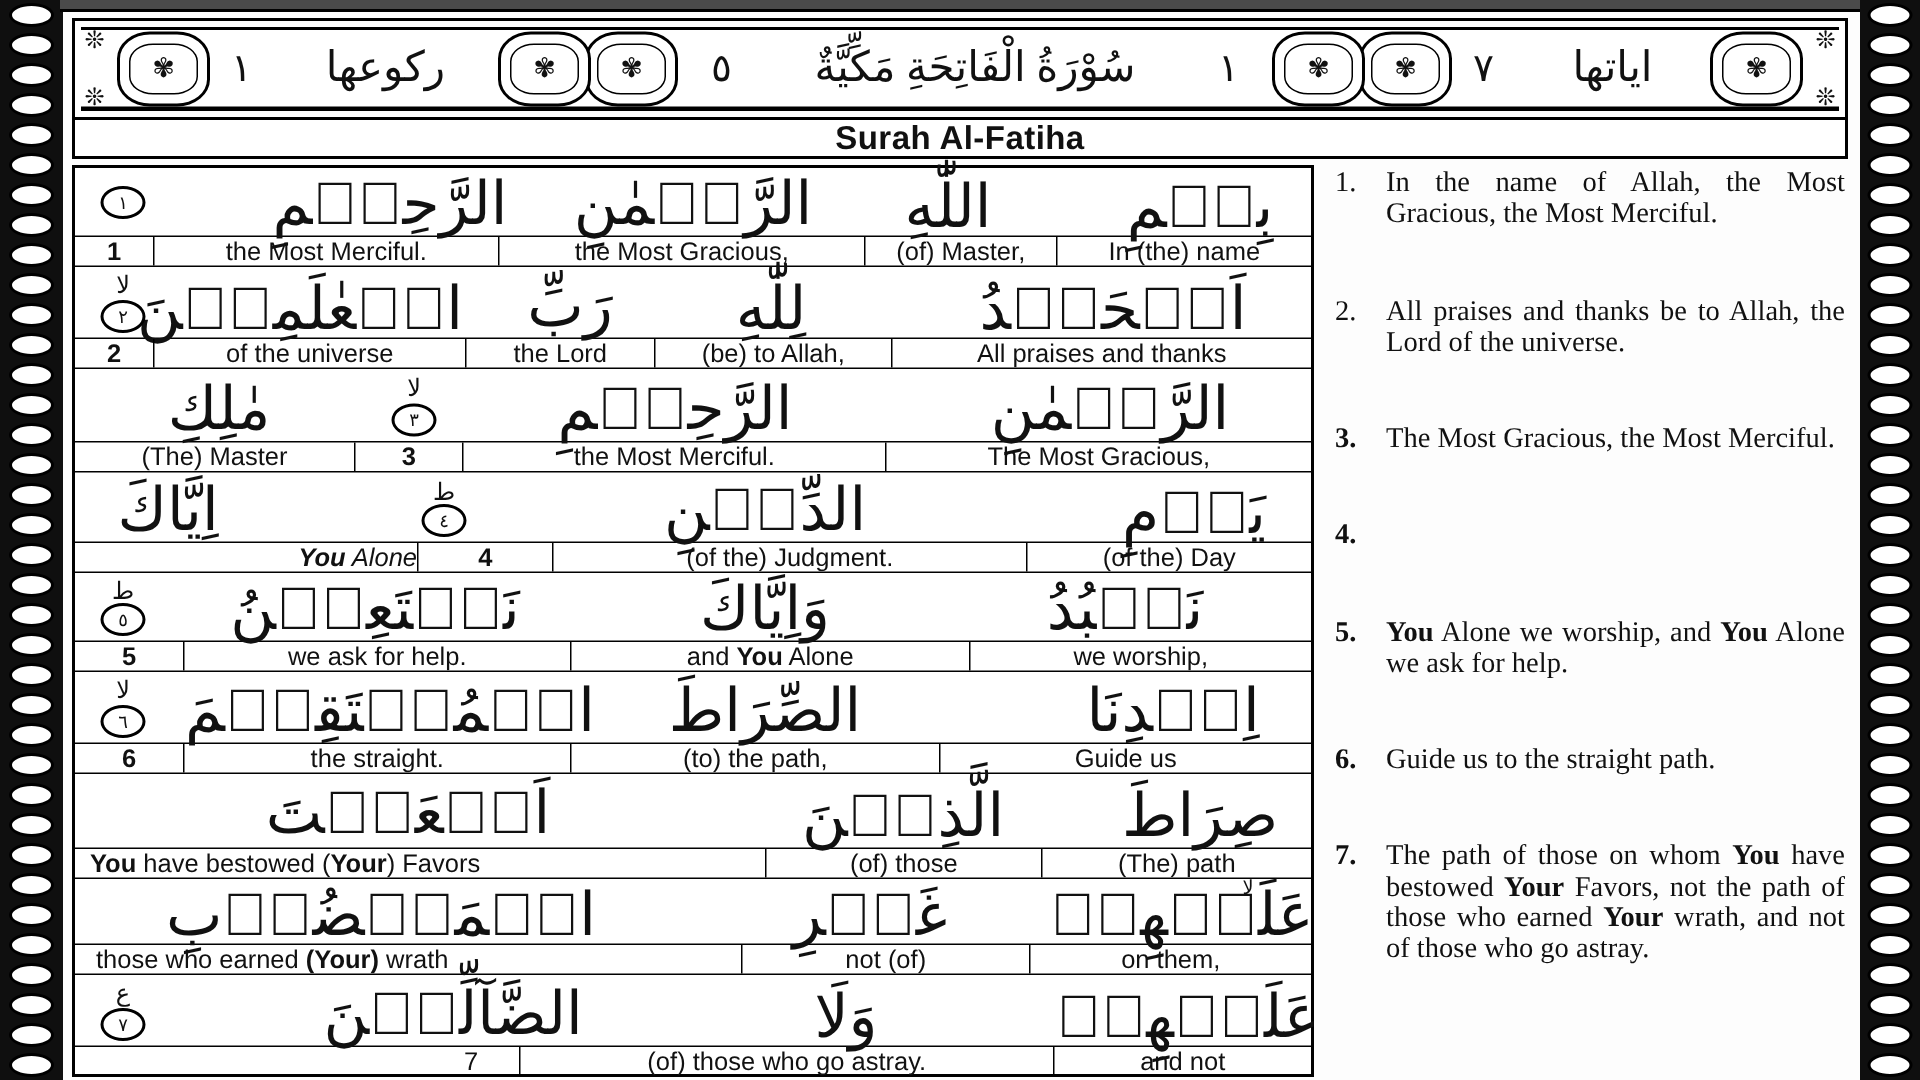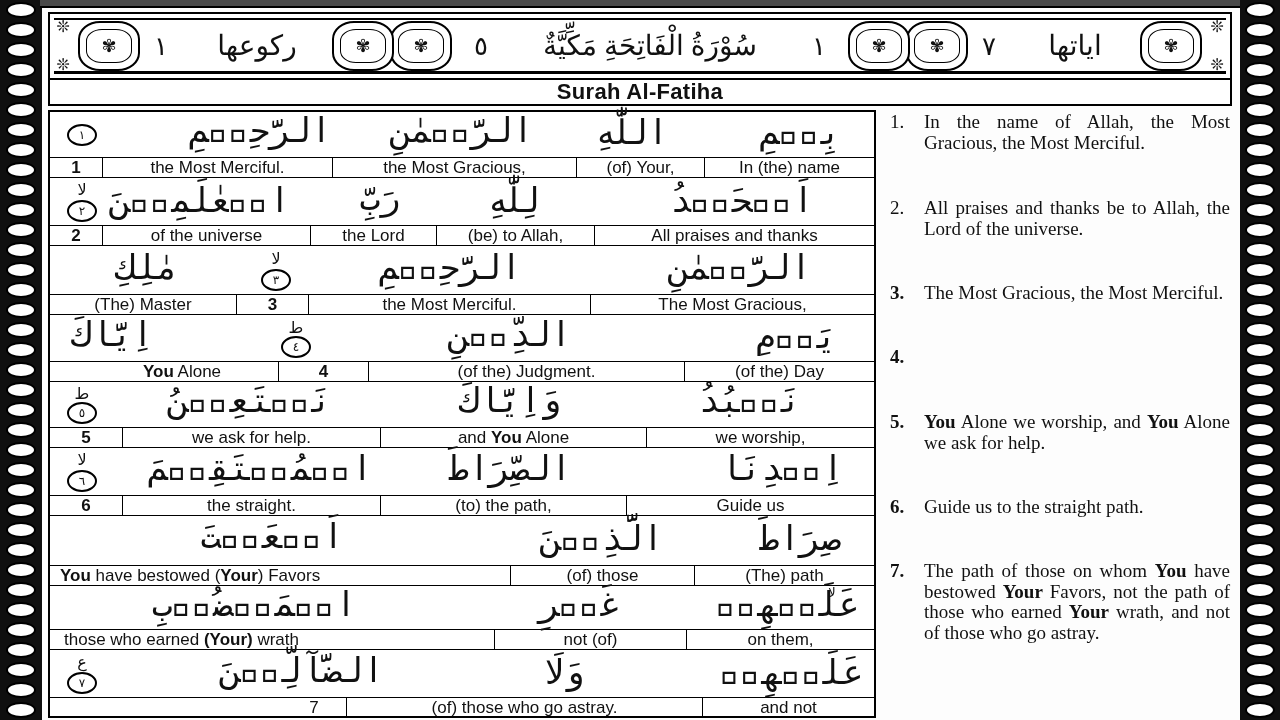--- a/index.html
+++ b/index.html
@@ -32,21 +32,21 @@
   .titlebar span { font-weight: bold; font-size: 22px; line-height: 24px; letter-spacing: 0.3px; }
 
   
   .wbw { position: absolute; left: 48px; top: 110px; width: 828px; height: 608px; border: 2px solid #000; background: #fff; }
   .block { position: absolute; left: 0; width: 824px; }
   .ar-row { position: absolute; left: 0; width: 824px; border-bottom: 1px solid #000; }
   .en-row { position: absolute; left: 0; width: 824px; height: 20px; border-bottom: 1.5px solid #000; display: flex; direction: rtl; }
   .en-cell { border-left: 1.5px solid #000; font-size: 17px; line-height: 19px; text-align: center; white-space: nowrap; overflow: hidden; direction: ltr; }
   .en-cell:last-child { border-left: none; }
   .en-cell b { font-weight: bold; }
-  .ar-word { position: absolute; font-family: Liberation Mono, monospace; font-size: 34px; line-height: 1; direction: rtl; white-space: nowrap; transform: translateX(-50%); }
+  .ar-word { position: absolute; font-family: Liberation Sans, sans-serif; font-size: 40px; line-height: 1; direction: rtl; white-space: nowrap; transform: translateX(-50%); }
   .ayah-mark { position: absolute; width: 30px; height: 22px; border: 2px solid #000; border-radius: 50%; text-align: center; font-size: 12px; line-height: 18px; font-family: "DejaVu Sans", sans-serif; transform: translateX(-50%); }
   .waqf { position: absolute; font-family: "DejaVu Sans", sans-serif; font-size: 16px; line-height: 1; transform: translateX(-50%); }
   .en-num { font-weight: bold; }
 
   
   .trans { position: absolute; left: 890px; top: 112px; width: 340px; font-family: "Liberation Serif", serif; font-size: 19px; line-height: 20.5px; color: #111; }
   .tv { position: absolute; left: 0; width: 340px; text-align: justify; text-align-last: left; }
   .tv .n { display: inline-block; width: 34px; }
   .tv .n.bold { font-weight: bold; }
   .tv .body { display: block; margin-left: 34px; margin-top: -20.5px; }
@@ -183,21 +183,21 @@
   <div class="block" style="top:0;">
     <div class="ar-row" style="top:0;height:46px;">
       <span class="ar-word" style="left:750px;top:6px;">بِسۡمِ</span>
       <span class="ar-word" style="left:582px;top:6px;">اللّٰهِ</span>
       <span class="ar-word" style="left:412px;top:4px;">الرَّحۡمٰنِ</span>
       <span class="ar-word" style="left:210px;top:4px;">الرَّحِيۡمِ</span>
       <span class="ayah-mark" style="left:32px;top:12px;">١</span>
     </div>
     <div class="en-row" style="top:46px;">
       <div class="en-cell" style="width:170px;">In (the) name</div>
-      <div class="en-cell" style="width:128px;">(of) Your,</div>
+      <div class="en-cell" style="width:128px;">(of) Master,</div>
       <div class="en-cell" style="width:244px;">the Most Gracious,</div>
       <div class="en-cell" style="width:230px;">the Most Merciful.</div>
       <div class="en-cell en-num" style="width:52px;">1</div>
     </div>
   </div>
 
   <div class="block" style="top:66px;">
     <div class="ar-row" style="top:0;height:48px;">
       <span class="ar-word" style="left:692px;top:8px;">اَلۡحَمۡدُ</span>
       <span class="ar-word" style="left:464px;top:8px;">لِلّٰهِ</span>
@@ -236,21 +236,21 @@
       <span class="ar-word" style="left:746px;top:6px;">يَوۡمِ</span>
       <span class="ar-word" style="left:460px;top:4px;">الدِّيۡنِ</span>
       <span class="waqf" style="left:246px;top:4px;">ط</span>
       <span class="ayah-mark" style="left:246px;top:20px;">٤</span>
       <span class="ar-word" style="left:62px;top:4px;">اِيَّاكَ</span>
     </div>
     <div class="en-row" style="top:46px;">
       <div class="en-cell" style="width:190px;">(of the) Day</div>
       <div class="en-cell" style="width:316px;">(of the) Judgment.</div>
       <div class="en-cell en-num" style="width:90px;">4</div>
-      <div class="en-cell" style="width:206px;text-align:center;padding-left:14px;"><b>You</b> Alone</div>
+      <div class="en-cell" style="width:206px;text-align:right;padding-left:14px;font-style:italic;"><b>You</b> Alone</div>
     </div>
   </div>
 
   <div class="block" style="top:270px;">
     <div class="ar-row" style="top:0;height:46px;">
       <span class="ar-word" style="left:700px;top:4px;">نَعۡبُدُ</span>
       <span class="ar-word" style="left:460px;top:4px;">وَاِيَّاكَ</span>
       <span class="ar-word" style="left:200px;top:4px;">نَسۡتَعِيۡنُ</span>
       <span class="waqf" style="left:32px;top:4px;">ط</span>
       <span class="ayah-mark" style="left:32px;top:20px;">٥</span>

